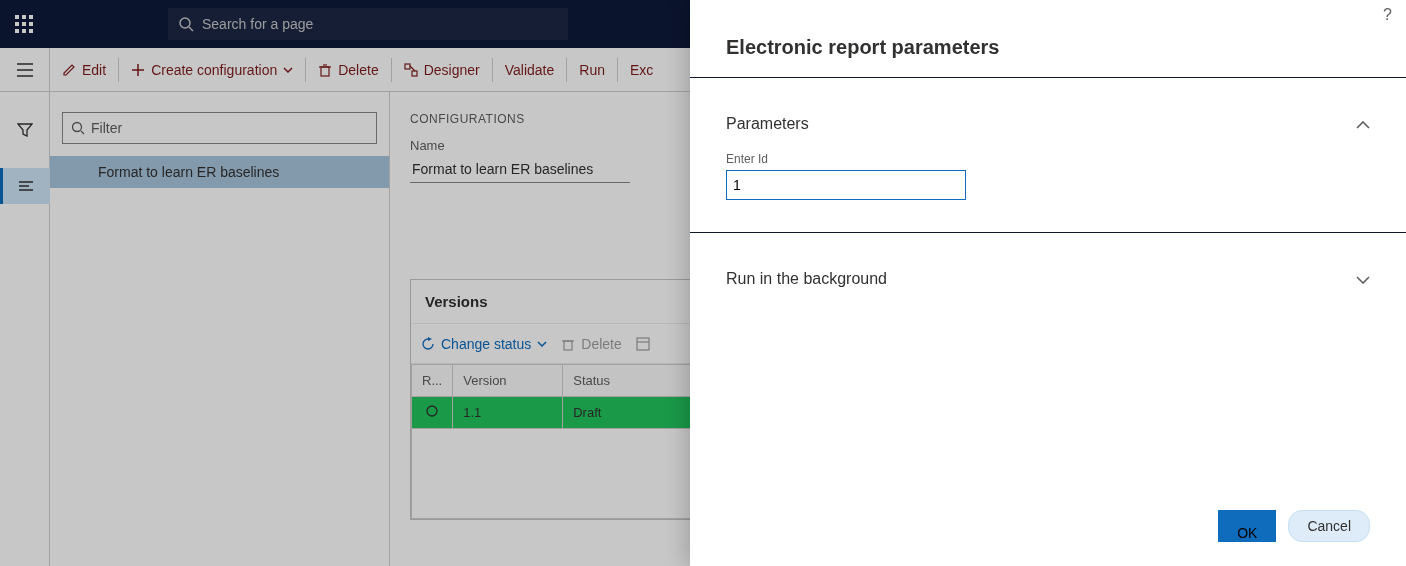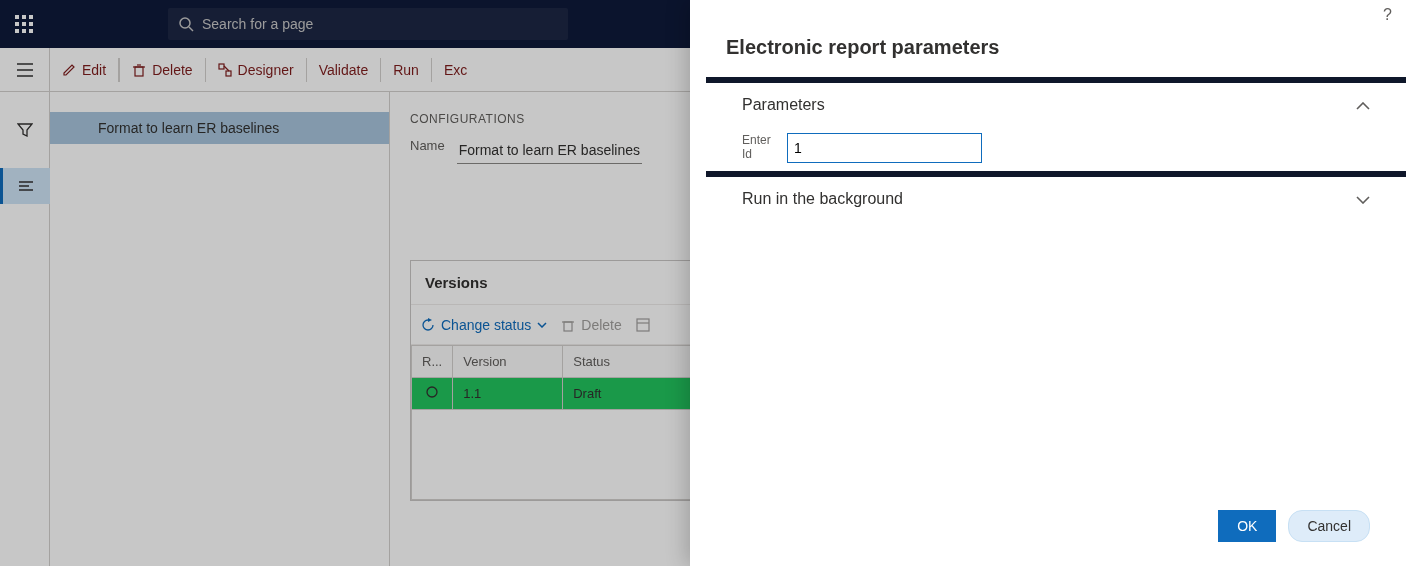--- a/index.html
+++ b/index.html
@@ -33,21 +33,21 @@
 
   .tree { }
   .tree-row { display: flex; align-items: center; height: 32px; padding-left: 16px; gap: 8px; font-size: 14px;}
   .tree-row.selected { background: #a8c5dd; }
   .tree-child { padding-left: 48px; }
   .caret-open { width: 10px; display:flex; justify-content:center;}
 
   .content { flex: 1; padding: 20px 20px; }
   .section-label { font-size: 12px; color: #605e5c; margin-bottom: 12px; letter-spacing: 0.5px; }
   .field-row { display: flex; gap: 120px; }
-  .field-col { display: flex; flex-direction: row; gap: 12px; min-width: 220px;}
+  .field-col { display: flex; flex-direction: column; gap: 4px; min-width: 220px;}
   .field-label { font-size: 13px; color: #605e5c; }
   .field-value { border-bottom: 1px solid #8a8886; padding: 4px 2px; min-height: 26px; }
 
   .versions-card { margin-top: 96px; border: 1px solid #c8c6c4; width: 600px;}
   .versions-header { height: 44px; display:flex; align-items:center; padding: 0 14px; font-weight:600; font-size:15px; border-bottom: 1px solid #edebe9;}
   .versions-toolbar { height: 40px; display:flex; align-items:center; gap: 14px; padding: 0 10px; border-bottom: 1px solid #edebe9;}
   .versions-toolbar .link { color: #0f6cbd; display:flex; align-items:center; gap:6px;}
   .versions-toolbar .muted { color: #a19f9d; display:flex; align-items:center; gap:6px;}
   table.vtable { border-collapse: collapse; width: 100%; font-size: 13px;}
   table.vtable th { text-align:left; font-weight:400; color:#605e5c; padding: 8px 10px; border: 1px solid #d2d0ce; background:#fafafa;}
@@ -56,30 +56,30 @@
   table.vtable th.radio, table.vtable td.radio { width: 30px; text-align:center;}
   .vtable-empty td { height: 90px; }
 
   
   .dim { position: absolute; inset:0; background: rgba(0,0,0,0.22); }
 
   
   .flyout { position: absolute; top:0; right:0; bottom:0; width: 716px; background: #fff; box-shadow: -4px 0 20px rgba(0,0,0,0.2); display:flex; flex-direction:column;}
   .flyout-help { position:absolute; top:6px; right:14px; color:#605e5c; font-size:16px;}
   .flyout-title { font-size: 20px; font-weight: 700; padding: 36px 36px 18px 36px;}
-  .flyout-section { border-top: 6px solid #0f172a; padding: 8px 36px; margin-left: 16px; }
+  .flyout-section { border-top: 1px solid #0f172a; padding: 32px 36px; }
   .flyout-section-head { display:flex; justify-content:space-between; align-items:center; height: 28px;}
   .flyout-section-head .title { font-size: 16px; font-weight: 400;}
   .chev { color:#605e5c;}
-  .flyout-field { margin-top: 14px; display:flex; flex-direction:row; gap:4px; width: 240px;}
+  .flyout-field { margin-top: 14px; display:flex; flex-direction:column; gap:4px; width: 240px;}
   .flyout-field label { font-size: 12px; color: #605e5c;}
   .flyout-field input { height: 30px; border: 1px solid #0f6cbd; padding: 2px 6px; font-size: 14px; outline: none;}
   .flyout-footer { margin-top:auto; padding: 16px 36px 24px; display:flex; justify-content:flex-end; gap:12px;}
   .btn { height: 32px; padding: 0 18px; font-size: 14px; border: 1px solid transparent; cursor:pointer; display:flex; align-items:center;}
-  .btn-primary { background: #0f6cbd; color:#ffffff; }
+  .btn-primary { background: #0f6cbd; color:#000000;align-items:flex-end; }
   .btn-secondary { background: #deecf9; color:#323130; border-color:#c7e0f4;border-radius:14px;}
 
   
   svg { stroke: currentColor; fill: none; }
 </style>
 </head>
 <body>
 
 <div class="topbar">
   <div class="waffle">
@@ -112,20 +112,30 @@
         <line x1="1" y1="13" x2="17" y2="13" stroke-width="1.5"></line>
       </svg>
   </div>
   <div class="toolbar-btn">
     <svg width="14" height="14" viewBox="0 0 14 14">
         <path d="M2 12 L4 12 L12 4 L10 2 L2 10 Z" stroke-width="1.2"></path>
       </svg>
     <span>Edit</span>
   </div>
   <div class="toolbar-sep"></div>
+  <div class="toolbar-btn">
+    <svg width="14" height="14" viewBox="0 0 14 14">
+        <line x1="7" y1="1" x2="7" y2="13" stroke-width="1.5"></line>
+        <line x1="1" y1="7" x2="13" y2="7" stroke-width="1.5"></line>
+      </svg>
+    <span>Create configuration</span>
+    <svg width="10" height="6" viewBox="0 0 10 6">
+        <path d="M1 1 L5 5 L9 1" stroke-width="1.5"></path>
+      </svg>
+  </div>
   <div class="toolbar-sep"></div>
   <div class="toolbar-btn">
     <svg width="14" height="14" viewBox="0 0 14 14">
         <rect x="3" y="4" width="8" height="9" stroke-width="1.2"></rect>
         <line x1="1" y1="4" x2="13" y2="4" stroke-width="1.2"></line>
         <line x1="5" y1="2" x2="9" y2="2" stroke-width="1.2"></line>
       </svg>
     <span>Delete</span>
   </div>
   <div class="toolbar-sep"></div>
@@ -161,20 +171,27 @@
     <div class="leftrail-item active" style="margin-left:-1px; border-left:4px solid #0f6cbd; width:51px;">
       <svg width="16" height="12" viewBox="0 0 16 12">
           <line x1="1" y1="2" x2="15" y2="2" stroke-width="1.5"></line>
           <line x1="1" y1="6" x2="11" y2="6" stroke-width="1.5"></line>
           <line x1="1" y1="10" x2="15" y2="10" stroke-width="1.5"></line>
         </svg>
     </div>
   </div>
 
   <div class="sidepanel">
+    <div class="filter-box">
+      <svg width="14" height="14" viewBox="0 0 14 14">
+          <circle cx="6" cy="6" r="4.5" stroke-width="1.3"></circle>
+          <line x1="10" y1="10" x2="13" y2="13" stroke-width="1.3"></line>
+        </svg>
+      <span>Filter</span>
+    </div>
     <div class="tree">
       <div class="tree-row tree-child selected">
         <span>Format to learn ER baselines</span>
       </div>
     </div>
   </div>
 
   <div class="content">
     <div class="section-label">CONFIGURATIONS</div>
     <div class="field-row">

